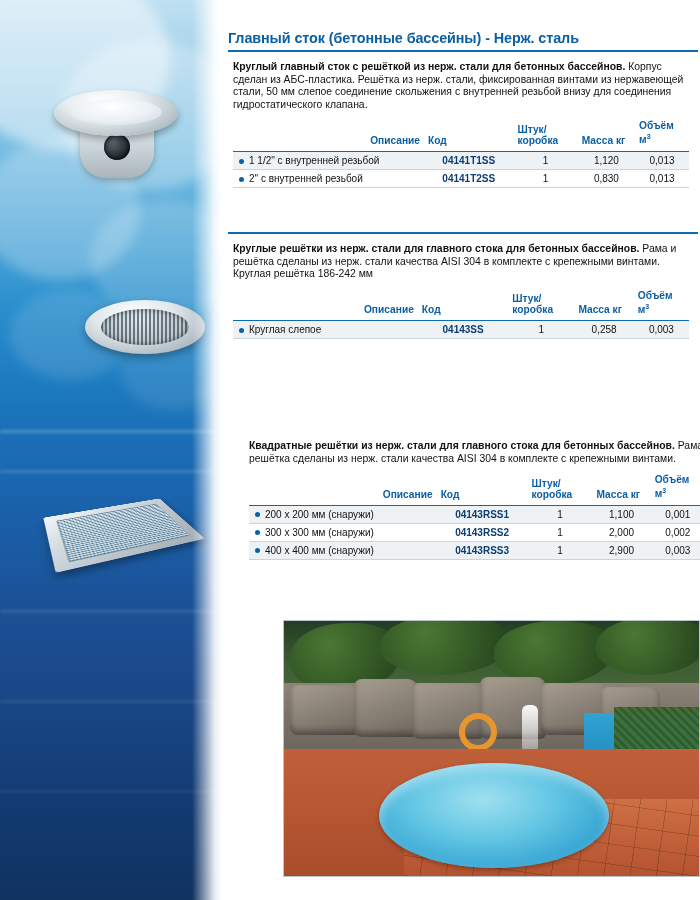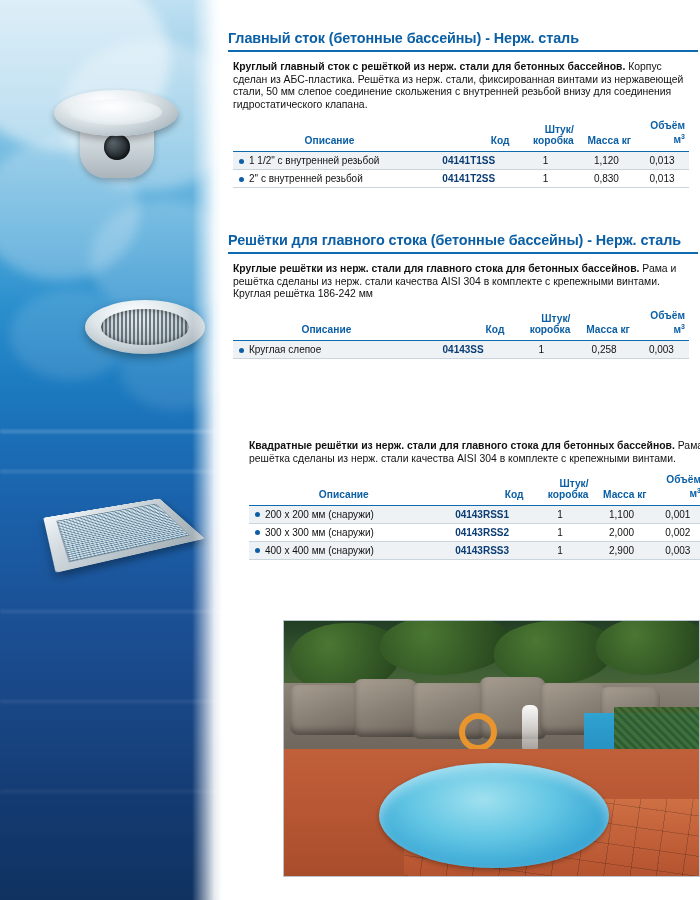--- a/index.html
+++ b/index.html
@@ -207,25 +207,25 @@
     border-collapse: collapse;
     margin-left: 5px;
     font-size: 10px;
   }
   table.spec th {
     font-weight: bold;
     color: #0b5fa5;
     font-size: 10.2px;
     padding: 1px 4px 5px 4px;
     vertical-align: bottom;
+    text-align: left;
+    line-height: 11px;
+  }
+  table.spec th.desc-h {
     text-align: right;
-    line-height: 11px;
-  }
-  table.spec th.desc-h {
-    text-align: center;
     padding-left: 6px;
     margin-left: 32px;
   }
   table.spec thead tr {
     border-bottom: 1px solid #0f6bb0;
   }
   table.spec td {
     padding: 3px 4px;
     color: #111;
     text-align: center;
@@ -401,21 +401,20 @@
             <td class="code">04141T2SS</td>
             <td>1</td>
             <td>0,830</td>
             <td>0,013</td>
           </tr>
         </tbody>
       </table>
     </div>
 
     <div class="block-2">
-      <div class="section-title">Решётки для главного стока (бетонные бассейны) - Нерж. сталь</div>
       <div class="title-rule"></div>
       <p class="para"><b>Круглые решётки из нерж. стали для главного стока для бетонных бассейнов.</b><span> Рама и решётка сделаны из нерж. стали качества AISI 304 в комплекте с крепежными винтами. Круглая решётка 186-242 мм</span></p>
 
       <table class="spec">
         <thead>
           <tr>
             <th class="desc-h" style="width:196px;">Описание</th>
             <th style="width:92px;">Код</th>
             <th style="width:62px;"><span>Штук/ коробка</span></th>
             <th style="width:56px;"><span>Масса кг</span></th>

